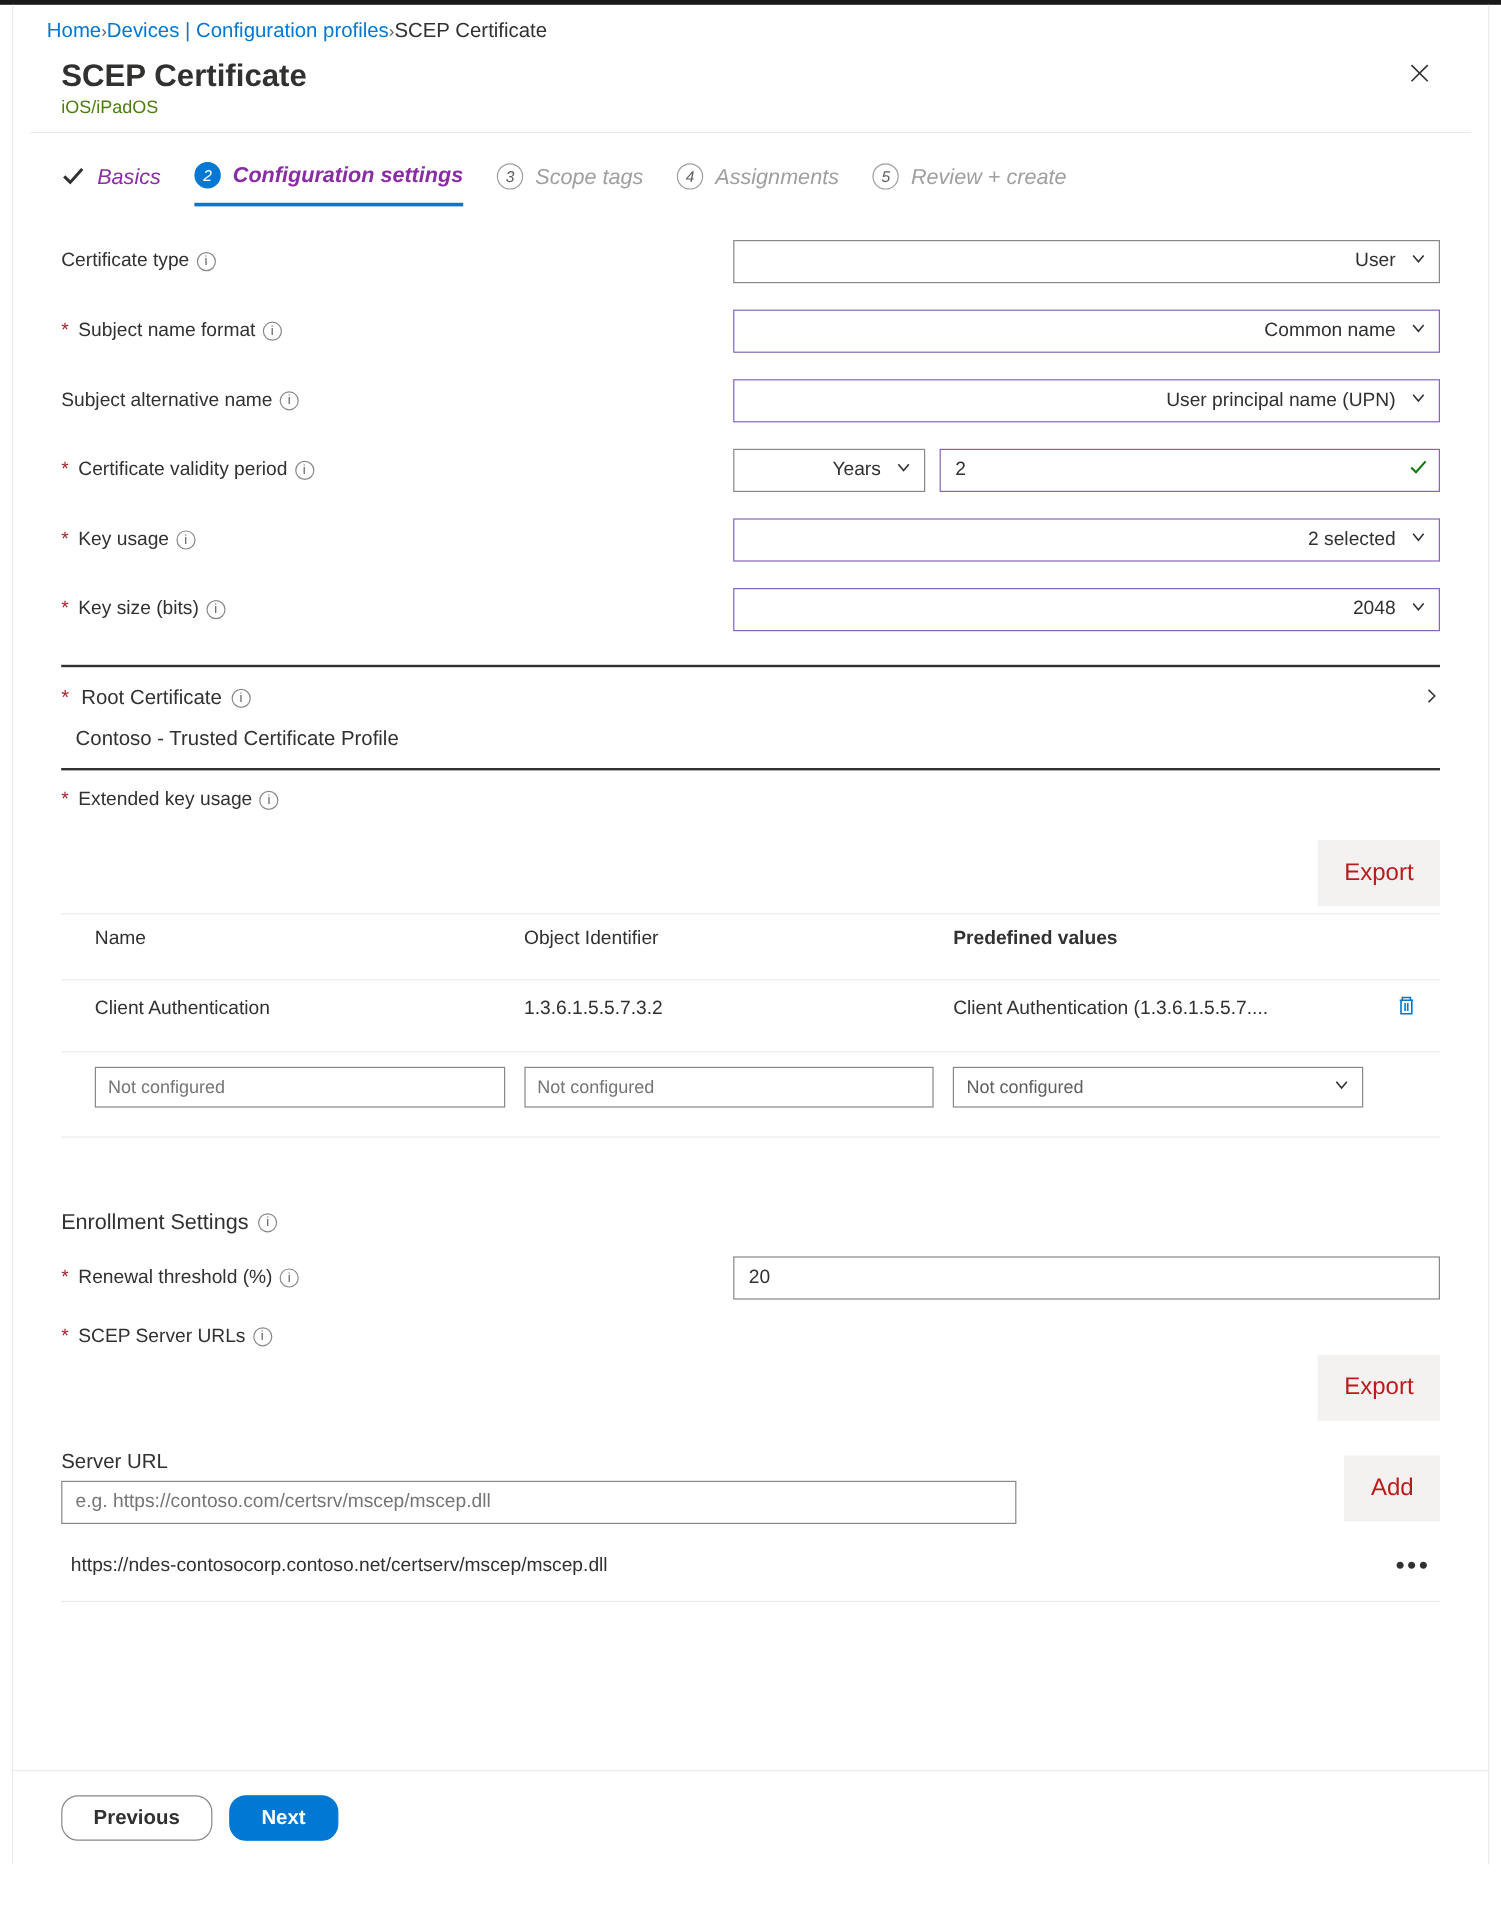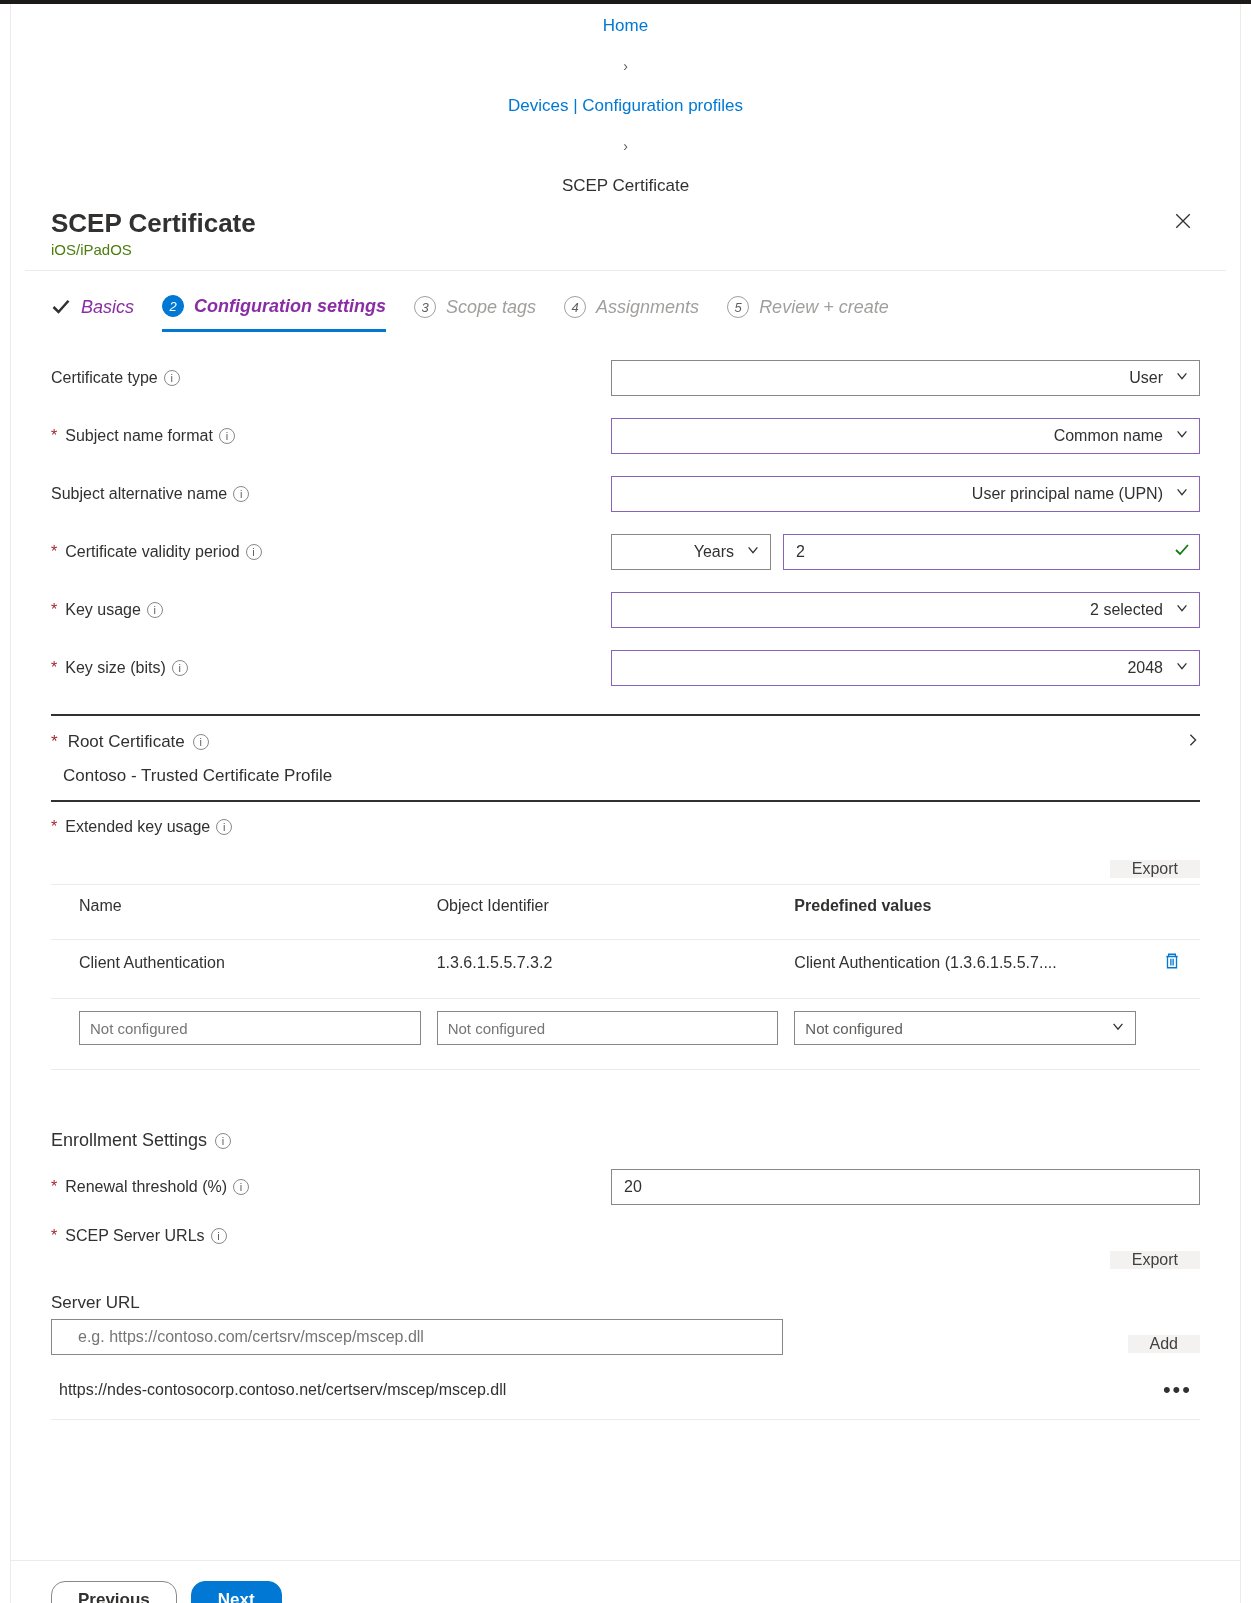--- a/index.html
+++ b/index.html
@@ -7,22 +7,22 @@
     margin: 0;
     font-family: "Segoe UI", Arial, sans-serif;
     font-size: 16px;
     color: #323130;
     background: #ffffff;
   }
   .top-bar { height: 4px; background: #1b1a19; }
 
   
   .breadcrumb {
-    display: flex; align-items: center; gap: 22px;
-    padding: 12px 28px 6px 28px; font-size: 17px; flex-direction: column;
+    display: flex; align-items: center; gap: 0;
+    padding: 12px 28px 6px 28px; font-size: 17px;
   }
   .breadcrumb a { color: #0078d4; text-decoration: none; cursor: pointer; }
   .breadcrumb .sep { color: #605e5c; font-size: 14px; }
   .breadcrumb .current { color: #323130; }
 
   
   .page-head {
     display: flex; justify-content: space-between; align-items: flex-start;
     padding: 6px 40px 12px 40px;
   }
@@ -103,22 +103,22 @@
   .root-label { display: flex; align-items: center; gap: 8px; font-size: 17px; }
   .root-value { padding: 6px 12px 10px 12px; font-size: 17px; }
   .chev-right svg { width: 14px; height: 14px; }
 
   
   .eku-head {
     display: flex; justify-content: space-between; align-items: center;
     margin: 24px 0 6px 0;
   }
   .btn-ghost {
-    padding: 0 22px; background: #f3f2f1; color: #404040;
-    border: none; font-size: 16px; cursor: default;
+    padding: 16px 22px; background: #f3f2f1; color: #b91c1c;
+    border: none; font-size: 20px; cursor: default;
   }
   .tbl { border-top: 1px solid #edebe9; }
   .tbl .thead, .tbl .trow {
     display: grid; grid-template-columns: 1fr 1fr 1fr 40px;
     align-items: center; gap: 16px; padding: 12px 8px 24px 28px;
     border-bottom: 1px solid #edebe9;
   }
   .tbl .thead { font-weight: 400; color: #323130; }
   .tbl .thead .c3 { font-weight: 600; }
   .tbl .trow .del { color: #0078d4; cursor: pointer; text-align: center; }
@@ -133,22 +133,22 @@
   
   .section-title { display: flex; align-items: center; gap: 8px; font-size: 18px; margin: 60px 0 18px 0; }
 
   
   .url-head {
     display: flex; justify-content: space-between; align-items: flex-end;
     margin-top: 24px;
   }
   .url-label { font-size: 17px; margin-bottom: 6px; }
   .url-input {
-    width: 732px; max-width: 100%; height: 36px; border: 1px solid #8a8886;
-    padding: 0 26px; font-size: 16px; color: #605e5c;
+    width: 796px; max-width: 100%; height: 36px; border: 1px solid #8a8886;
+    padding: 0 11px; font-size: 16px; color: #605e5c;
   }
   .url-row {
     display: flex; justify-content: space-between; align-items: center;
     border-bottom: 1px solid #edebe9; padding: 22px 8px 16px 8px;
   }
   .dots { font-size: 22px; letter-spacing: 2px; cursor: pointer; color: #323130;}
 
   
   .footer {
     position: relative; border-top: 1px solid #edebe9;

